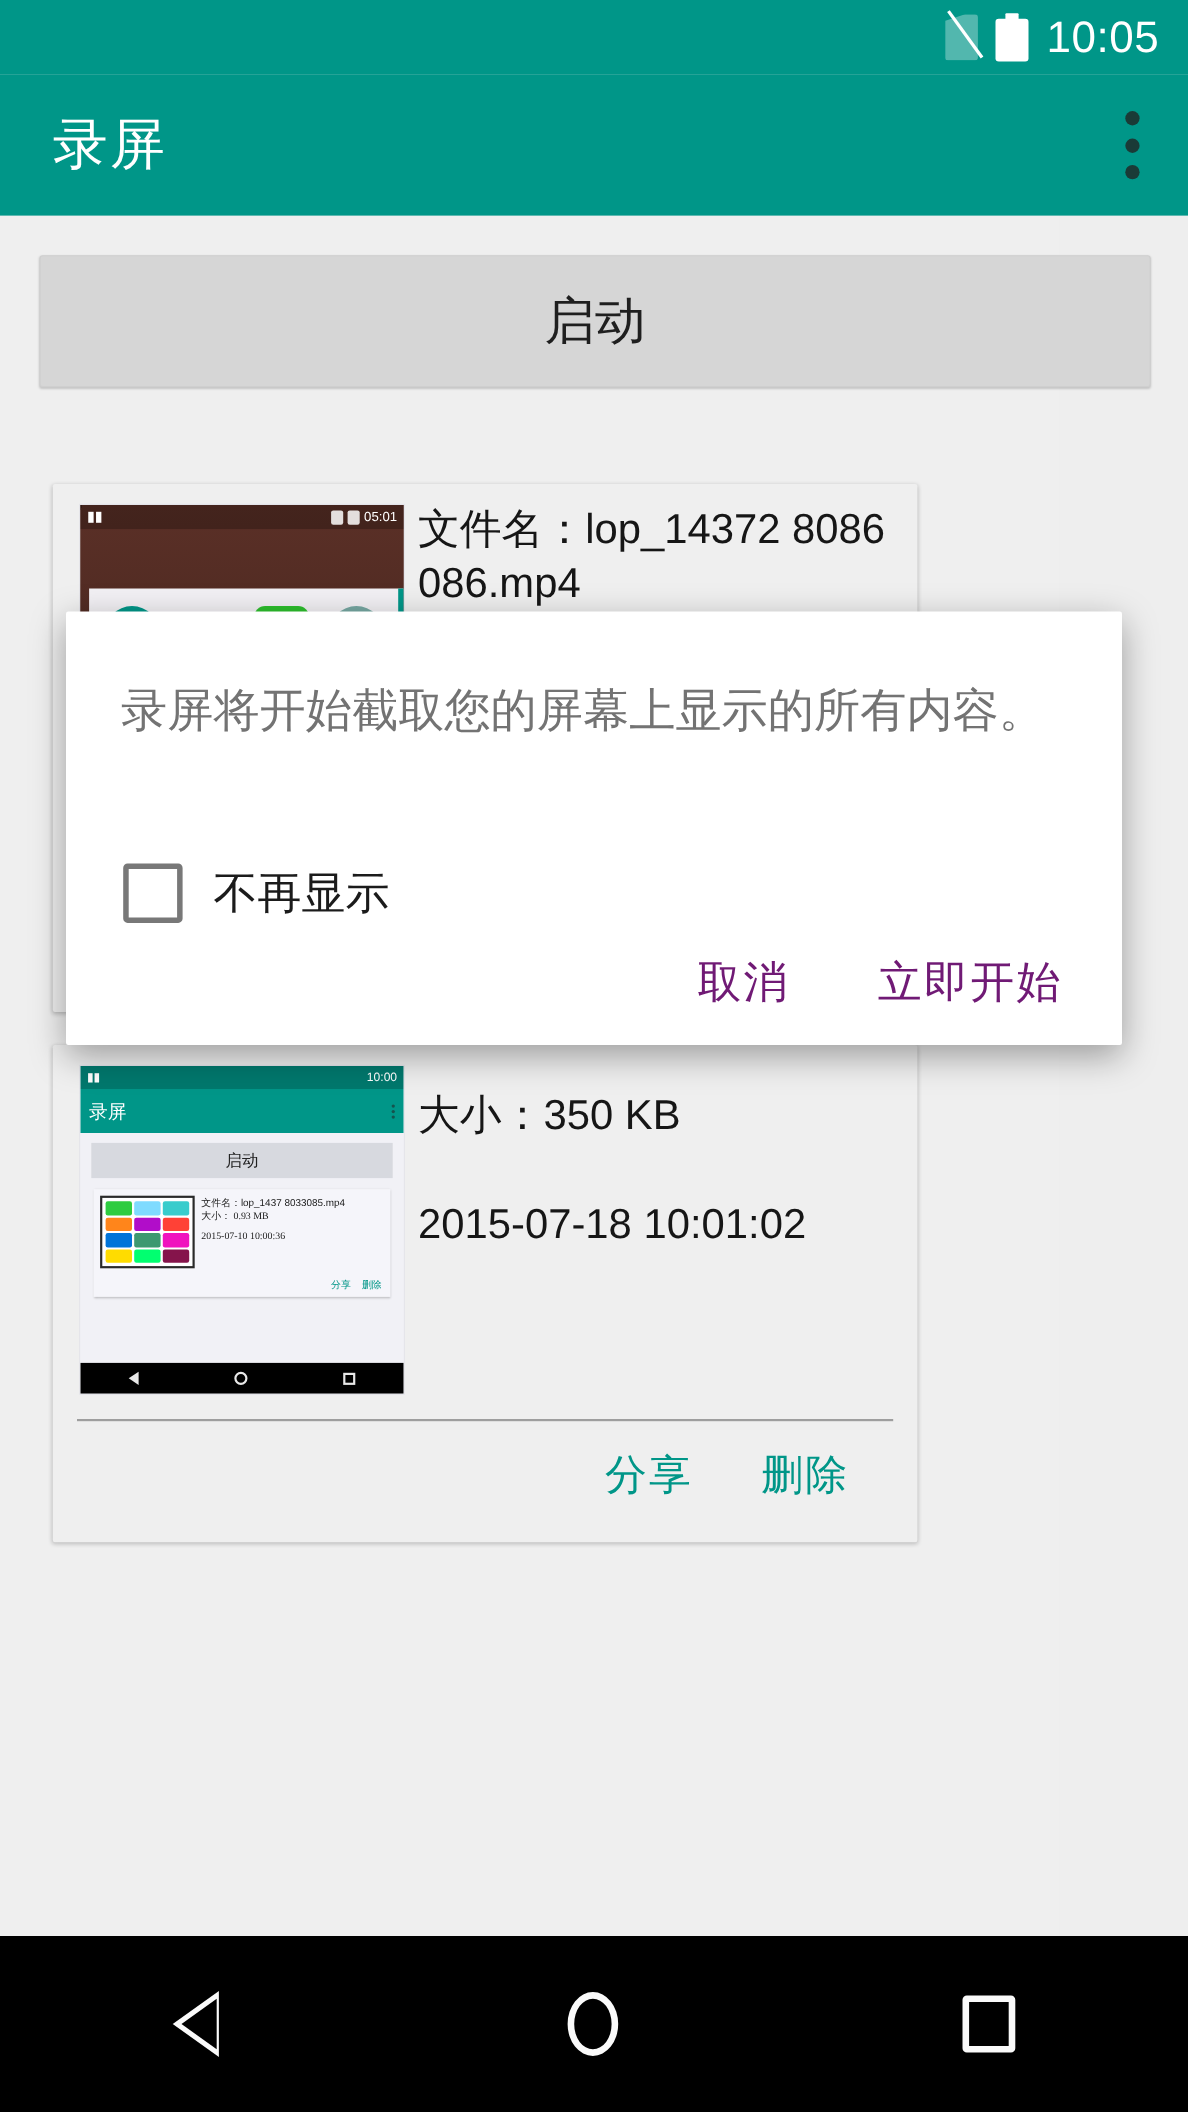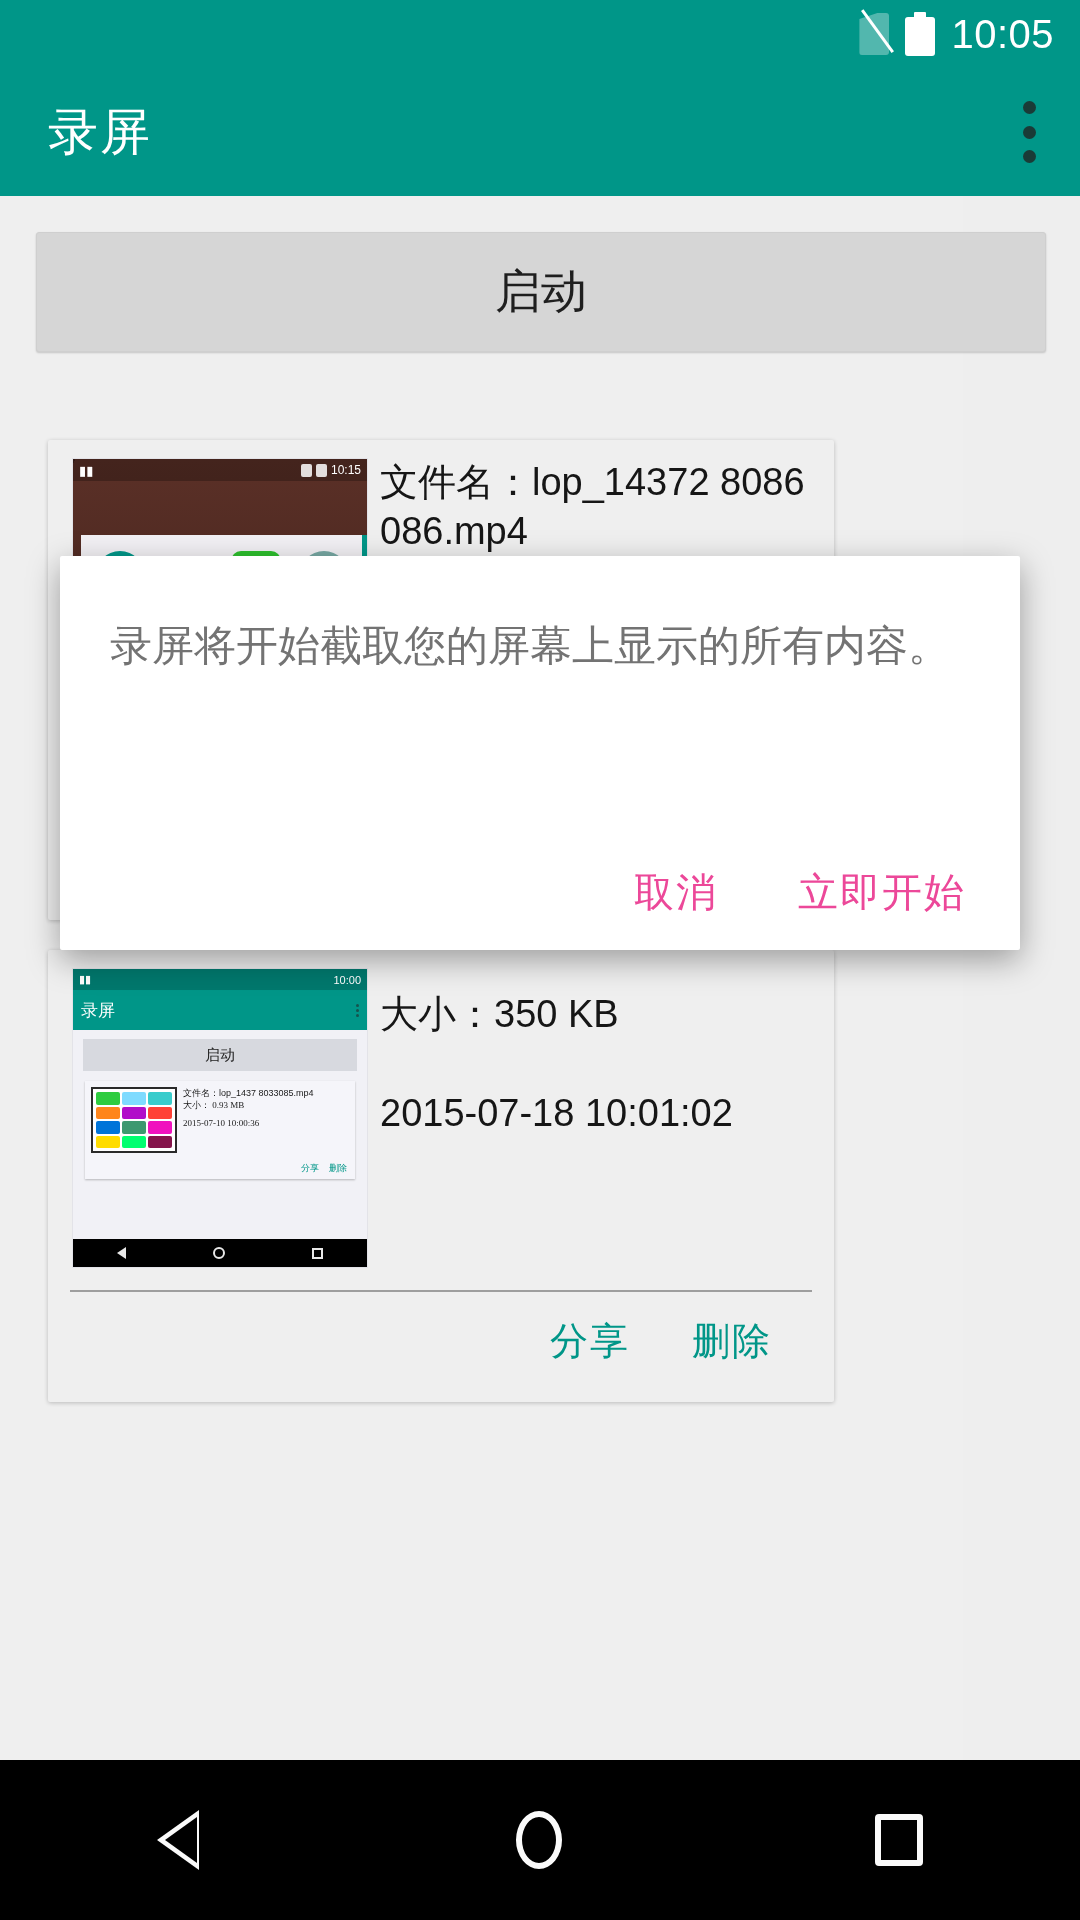--- a/index.html
+++ b/index.html
@@ -198,21 +198,21 @@
   .dlg-msg {
     position: absolute; left: 50px; top: 62px; right: 56px;
     font-size: 42px; line-height: 1.33; color: #737373;
   }
   .dlg-check { position: absolute; left: 52px; top: 228px; display: flex; align-items: center; gap: 28px; }
   .cbox { width: 54px; height: 54px; border: 5px solid #787878; border-radius: 4px; background: #fff; }
   .dlg-check .lbl { font-size: 40px; color: #1b1b1b; }
   .dlg-actions {
     position: absolute; right: 54px; bottom: 30px; display: flex; gap: 80px; align-items: center;
   }
-  .dlg-actions .a { color: #ec4899; font-size: 40px; letter-spacing: 2px; cursor: pointer; }
+  .dlg-actions .a { color: #701a75; font-size: 40px; letter-spacing: 2px; cursor: pointer; }
 
   
   .navbar {
     position: absolute; left: 0; bottom: 0; width: 1080px; height: 160px;
     background: #000; display: flex; align-items: center; justify-content: space-around;
   }
   .nav-back-i { position: relative; width: 46px; height: 60px; }
   .nav-back-i::before {
     content: ""; position: absolute; left: 0; top: 0; width: 0; height: 0;
     border-top: 30px solid transparent; border-bottom: 30px solid transparent;
@@ -257,21 +257,21 @@
   <div class="card" id="card-1">
     <div class="card-body">
       <div class="thumb-wrap">
         <div class="thumb">
           <div class="t1-bg"></div>
           <div class="t1-status">
             <span class="l">▮▮</span>
             <span class="r">
               <span class="t1-chip"></span>
               <span class="t1-chip"></span>
-              <span>10:15</span>
+              <span>05:01</span>
             </span>
           </div>
           <div class="t1-grid">
             <div class="t1-app">
               <div class="ic ic-rec"></div>
               <div class="nm">录屏</div>
             </div>
             <div class="t1-app">
               <div class="ic ic-air"></div>
               <div class="nm">AirDroid</div>
@@ -360,20 +360,24 @@
     <div class="divider" style="margin-top:22px"></div>
     <div class="card-actions">
       <div class="act">分享</div>
       <div class="act">删除</div>
     </div>
   </div>
 
   <div class="scrim"></div>
   <div class="dialog">
     <div class="dlg-msg">录屏将开始截取您的屏幕上显示的所有内容。</div>
+    <div class="dlg-check">
+      <div class="cbox"></div>
+      <div class="lbl">不再显示</div>
+    </div>
     <div class="dlg-actions">
       <div class="a">取消</div>
       <div class="a">立即开始</div>
     </div>
   </div>
 
   <div class="navbar">
     <div class="nav-back-i"></div>
     <div class="nav-home"></div>
     <div class="nav-recent"></div>

